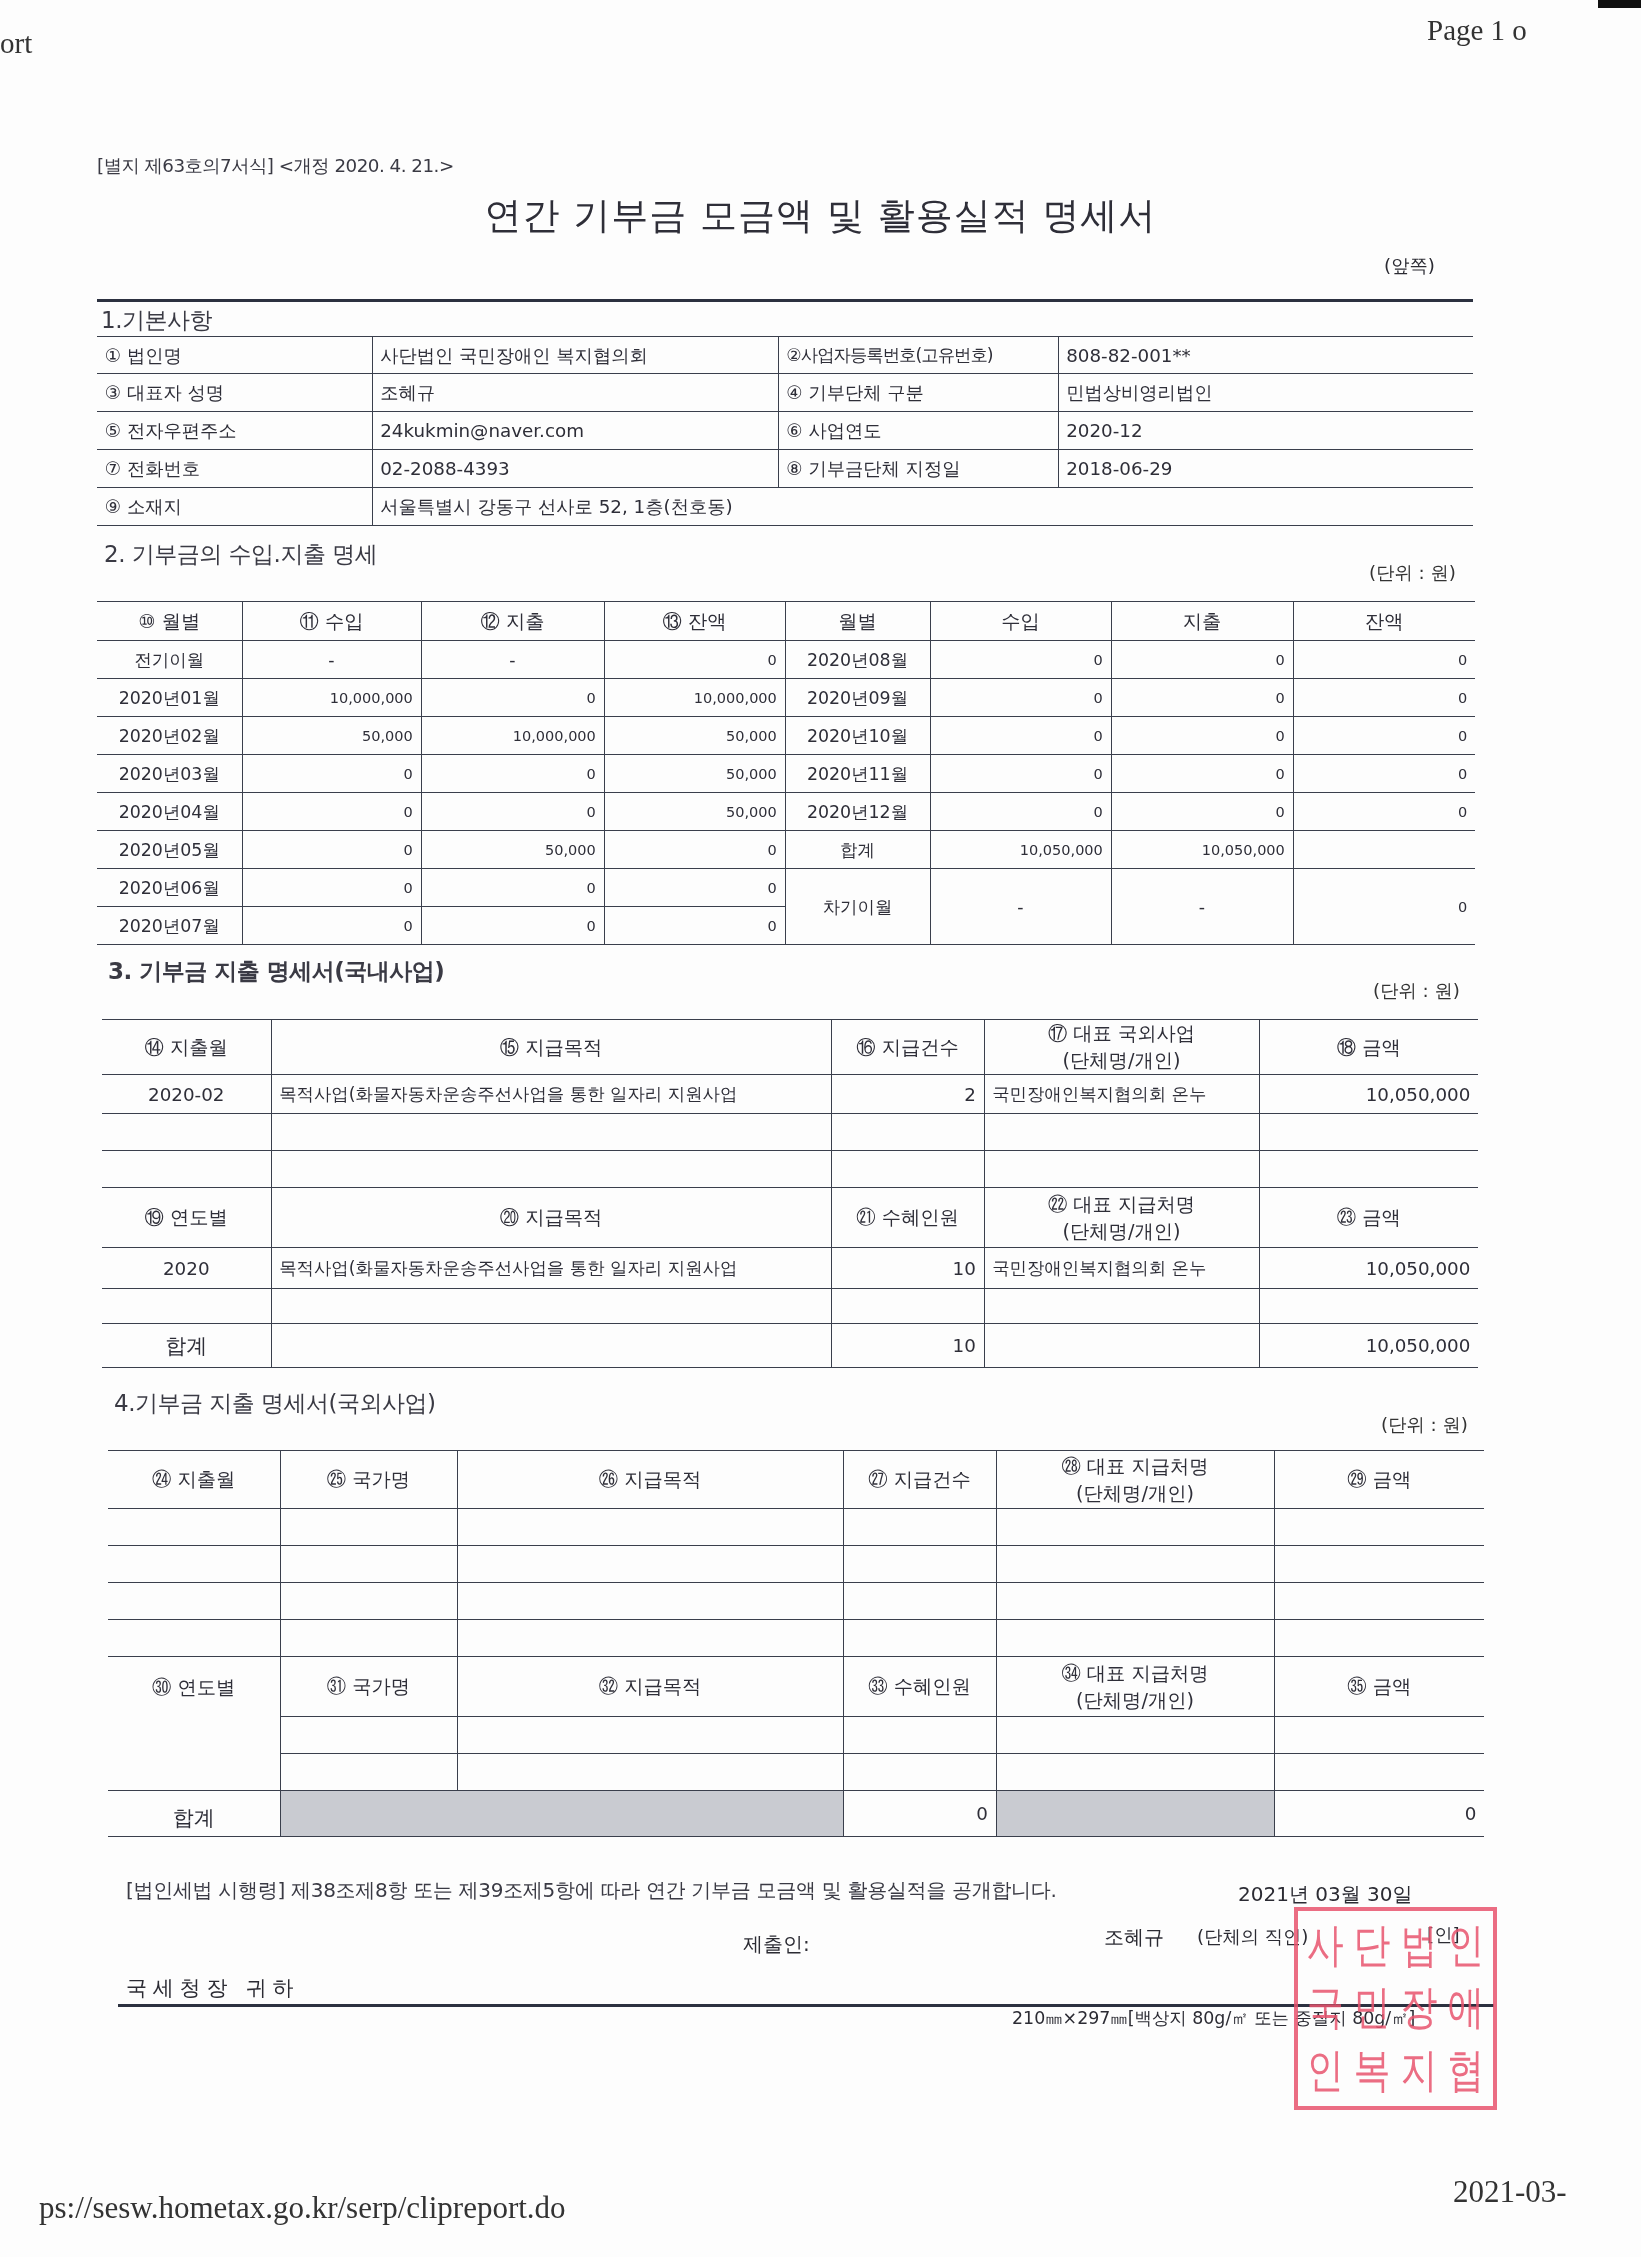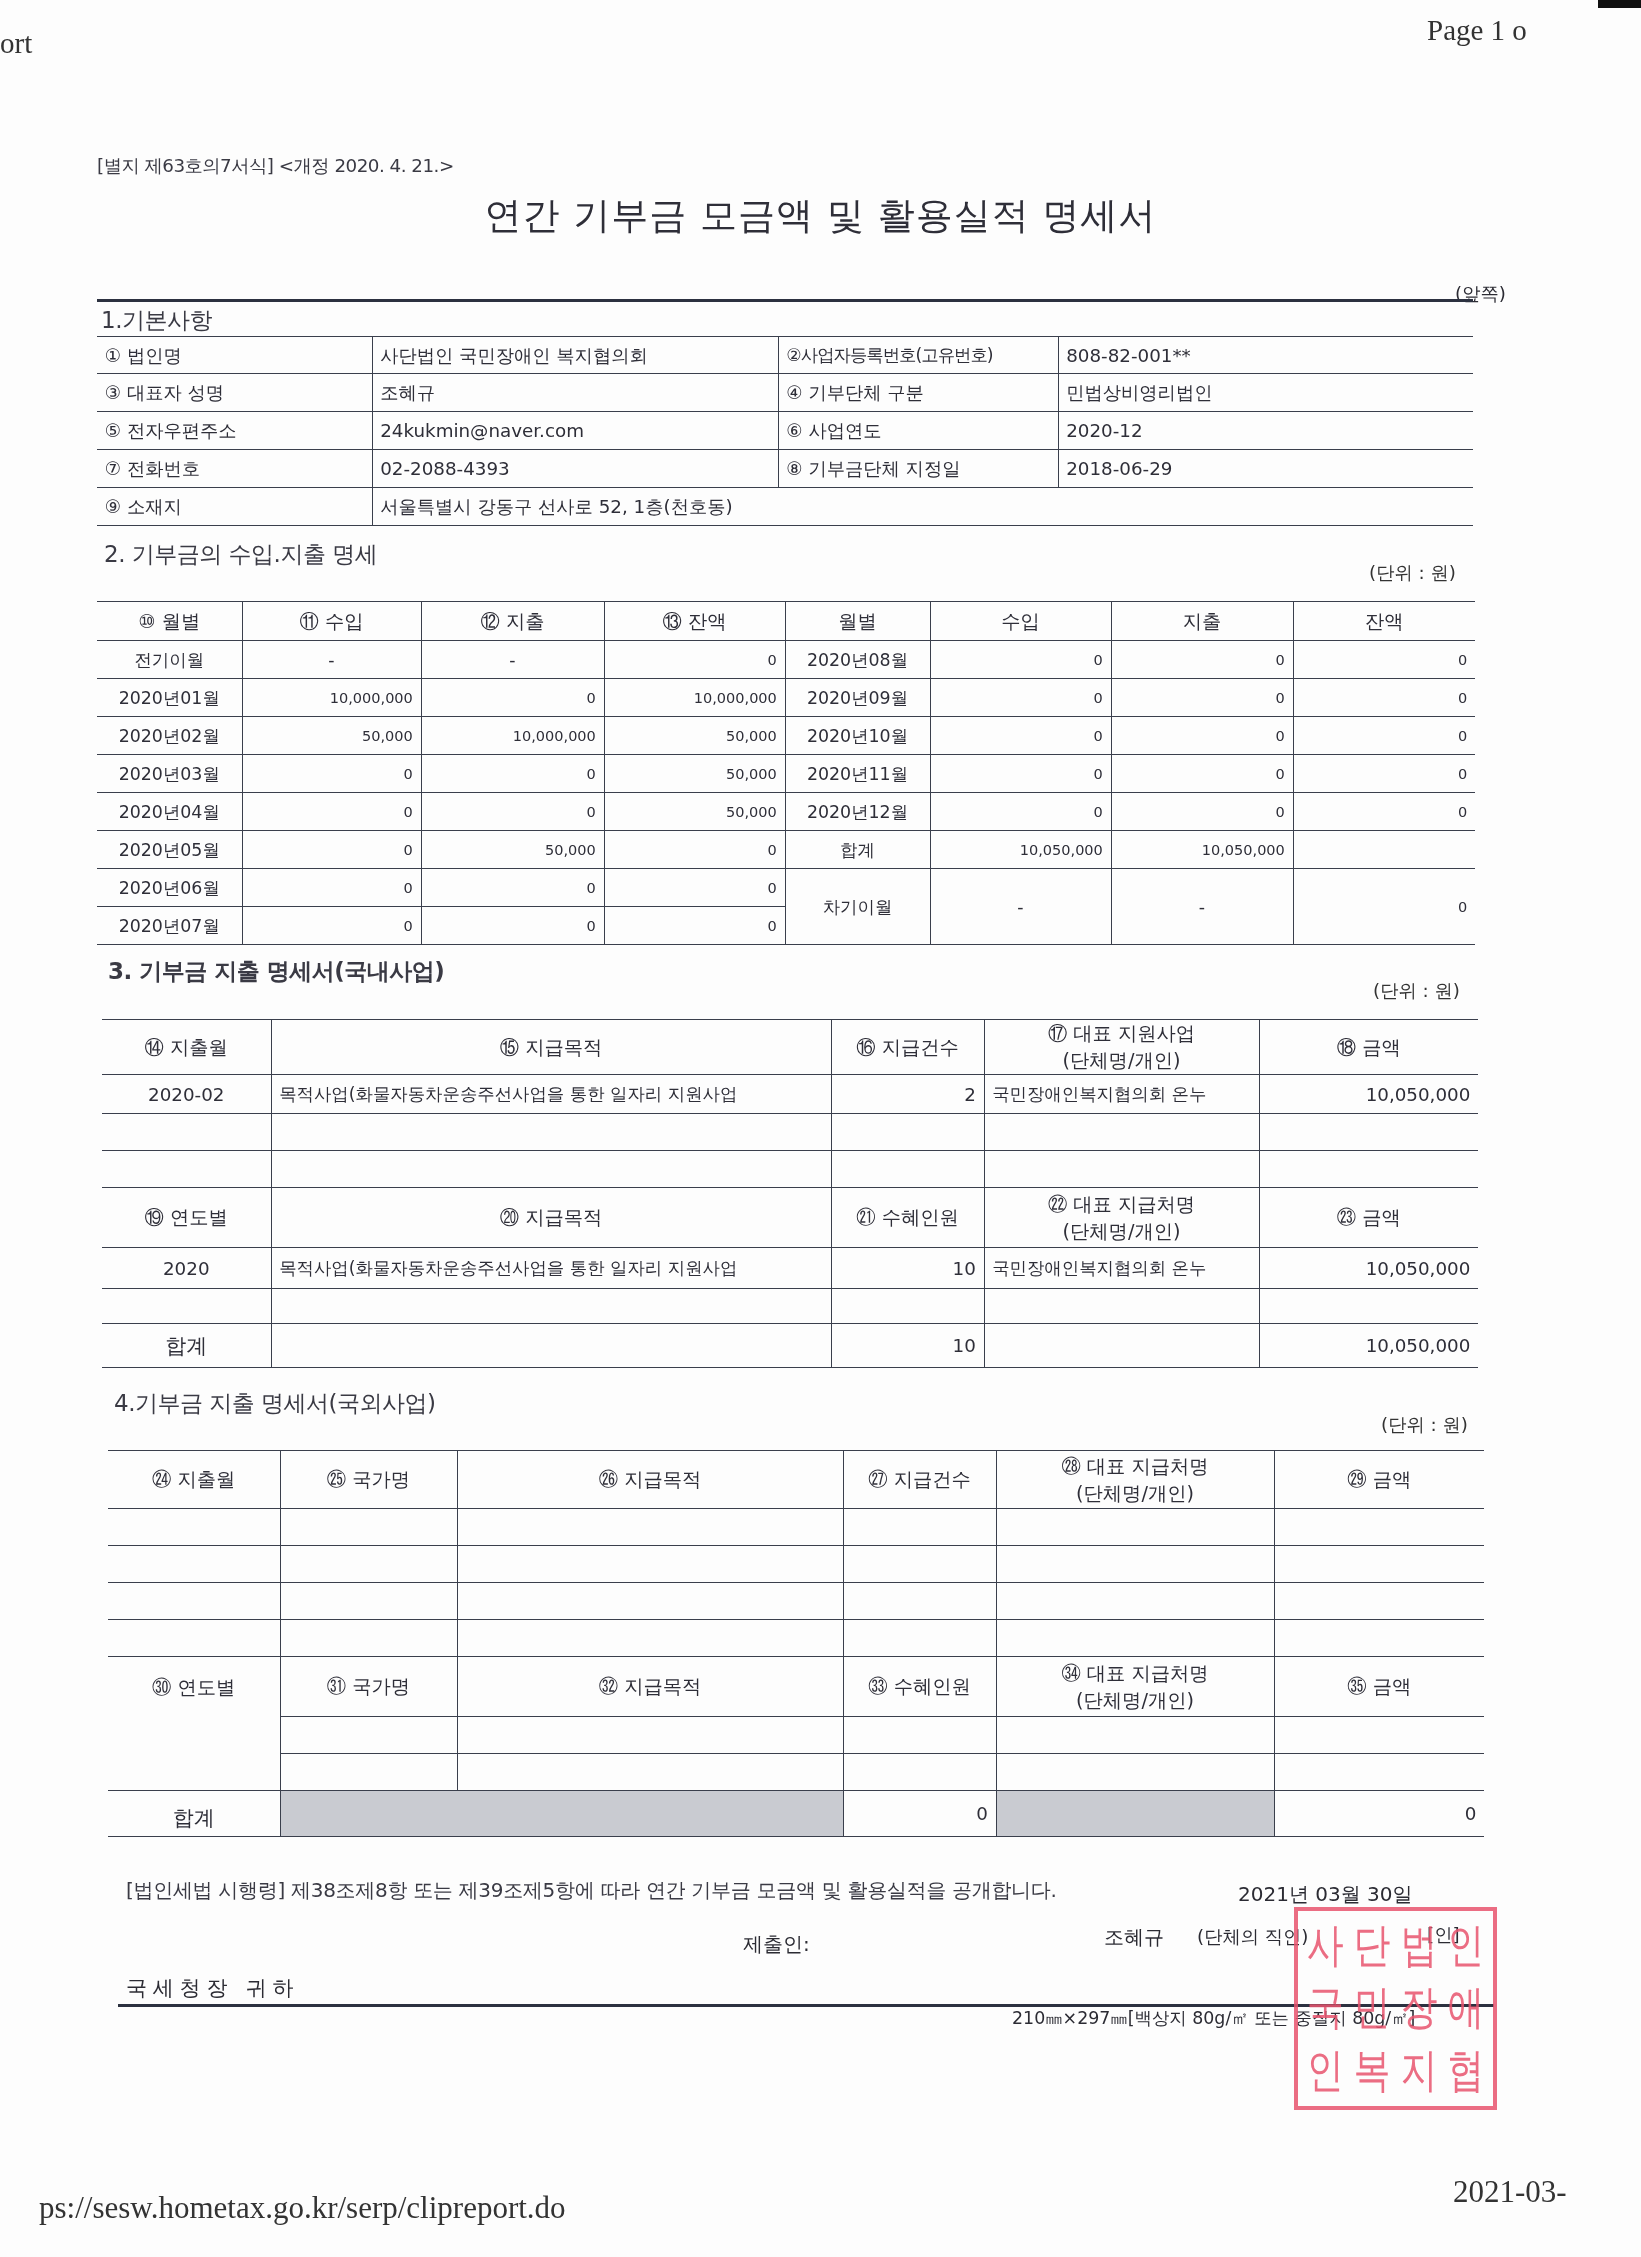--- a/index.html
+++ b/index.html
@@ -8,21 +8,21 @@
     background:#fdfdfd; color:#2b2b33;
     font-family:"DejaVu Sans","Liberation Sans",sans-serif;
   }
   .abs { position:absolute; }
   .serif { font-family:"Liberation Serif","DejaVu Serif",serif; color:#333; }
   .print-header-left { left:0; top:27px; font-size:29px; }
   .print-header-right { left:1427px; top:13.5px; font-size:29px; }
   .corner-mark { left:1598px; top:0; width:43px; height:7.7px; background:#111; }
   .form-label { left:97px; top:153px; font-size:18.3px; color:#3a3a44; letter-spacing:-0.5px; }
   .doc-title { left:0; width:1641px; top:191px; text-align:center; font-size:37px; color:#2e2e38; letter-spacing:1px; }
-  .front-label { left:1455px; top:253px; font-size:18.3px;margin-top:28px; }
+  .front-label { left:1384px; top:253px; font-size:18.3px; }
 
   .hline { position:absolute; height:1.9px; background:#333844; }
   .hline.thick { height:2.9px; background:#2c3140; }
 
   .section-title { position:absolute; font-size:23px; color:#3a3a44; letter-spacing:-0.5px; }
   .unit { position:absolute; font-size:18.3px; color:#333; }
 
   table.form { position:absolute; border-collapse:collapse; table-layout:fixed; font-size:18.3px; color:#2e2e38; }
   table.form td, table.form th { border:1.4px solid #3a3f4c; padding:0 7.7px; font-weight:normal; overflow:hidden; white-space:nowrap; }
   table.form tr > :first-child { border-left:none; }
@@ -218,21 +218,21 @@
       <col style="width:153px">
       <col style="width:275px">
       <col style="width:219px">
     </colgroup>
   <tbody>
       <tr style="height:55px">
     <th>⑭ 지출월</th>
     <th>⑮ 지급목적</th>
     <th>⑯ 지급건수</th>
     <th>
-          <div>⑰ 대표 지원사업</div>
+          <div>⑰ 대표 국외사업</div>
           <div>(단체명/개인)</div>
         </th>
     <th>⑱ 금액</th>
   </tr>
   <tr style="height:39px">
     <td class="c">2020-02</td>
     <td class="l" style="font-size:17.4px;">목적사업(화물자동차운송주선사업을 통한 일자리 지원사업</td>
     <td class="r">2</td>
     <td class="l" style="font-size:17.4px;">국민장애인복지협의회 온누</td>
     <td class="r">10,050,000</td>

